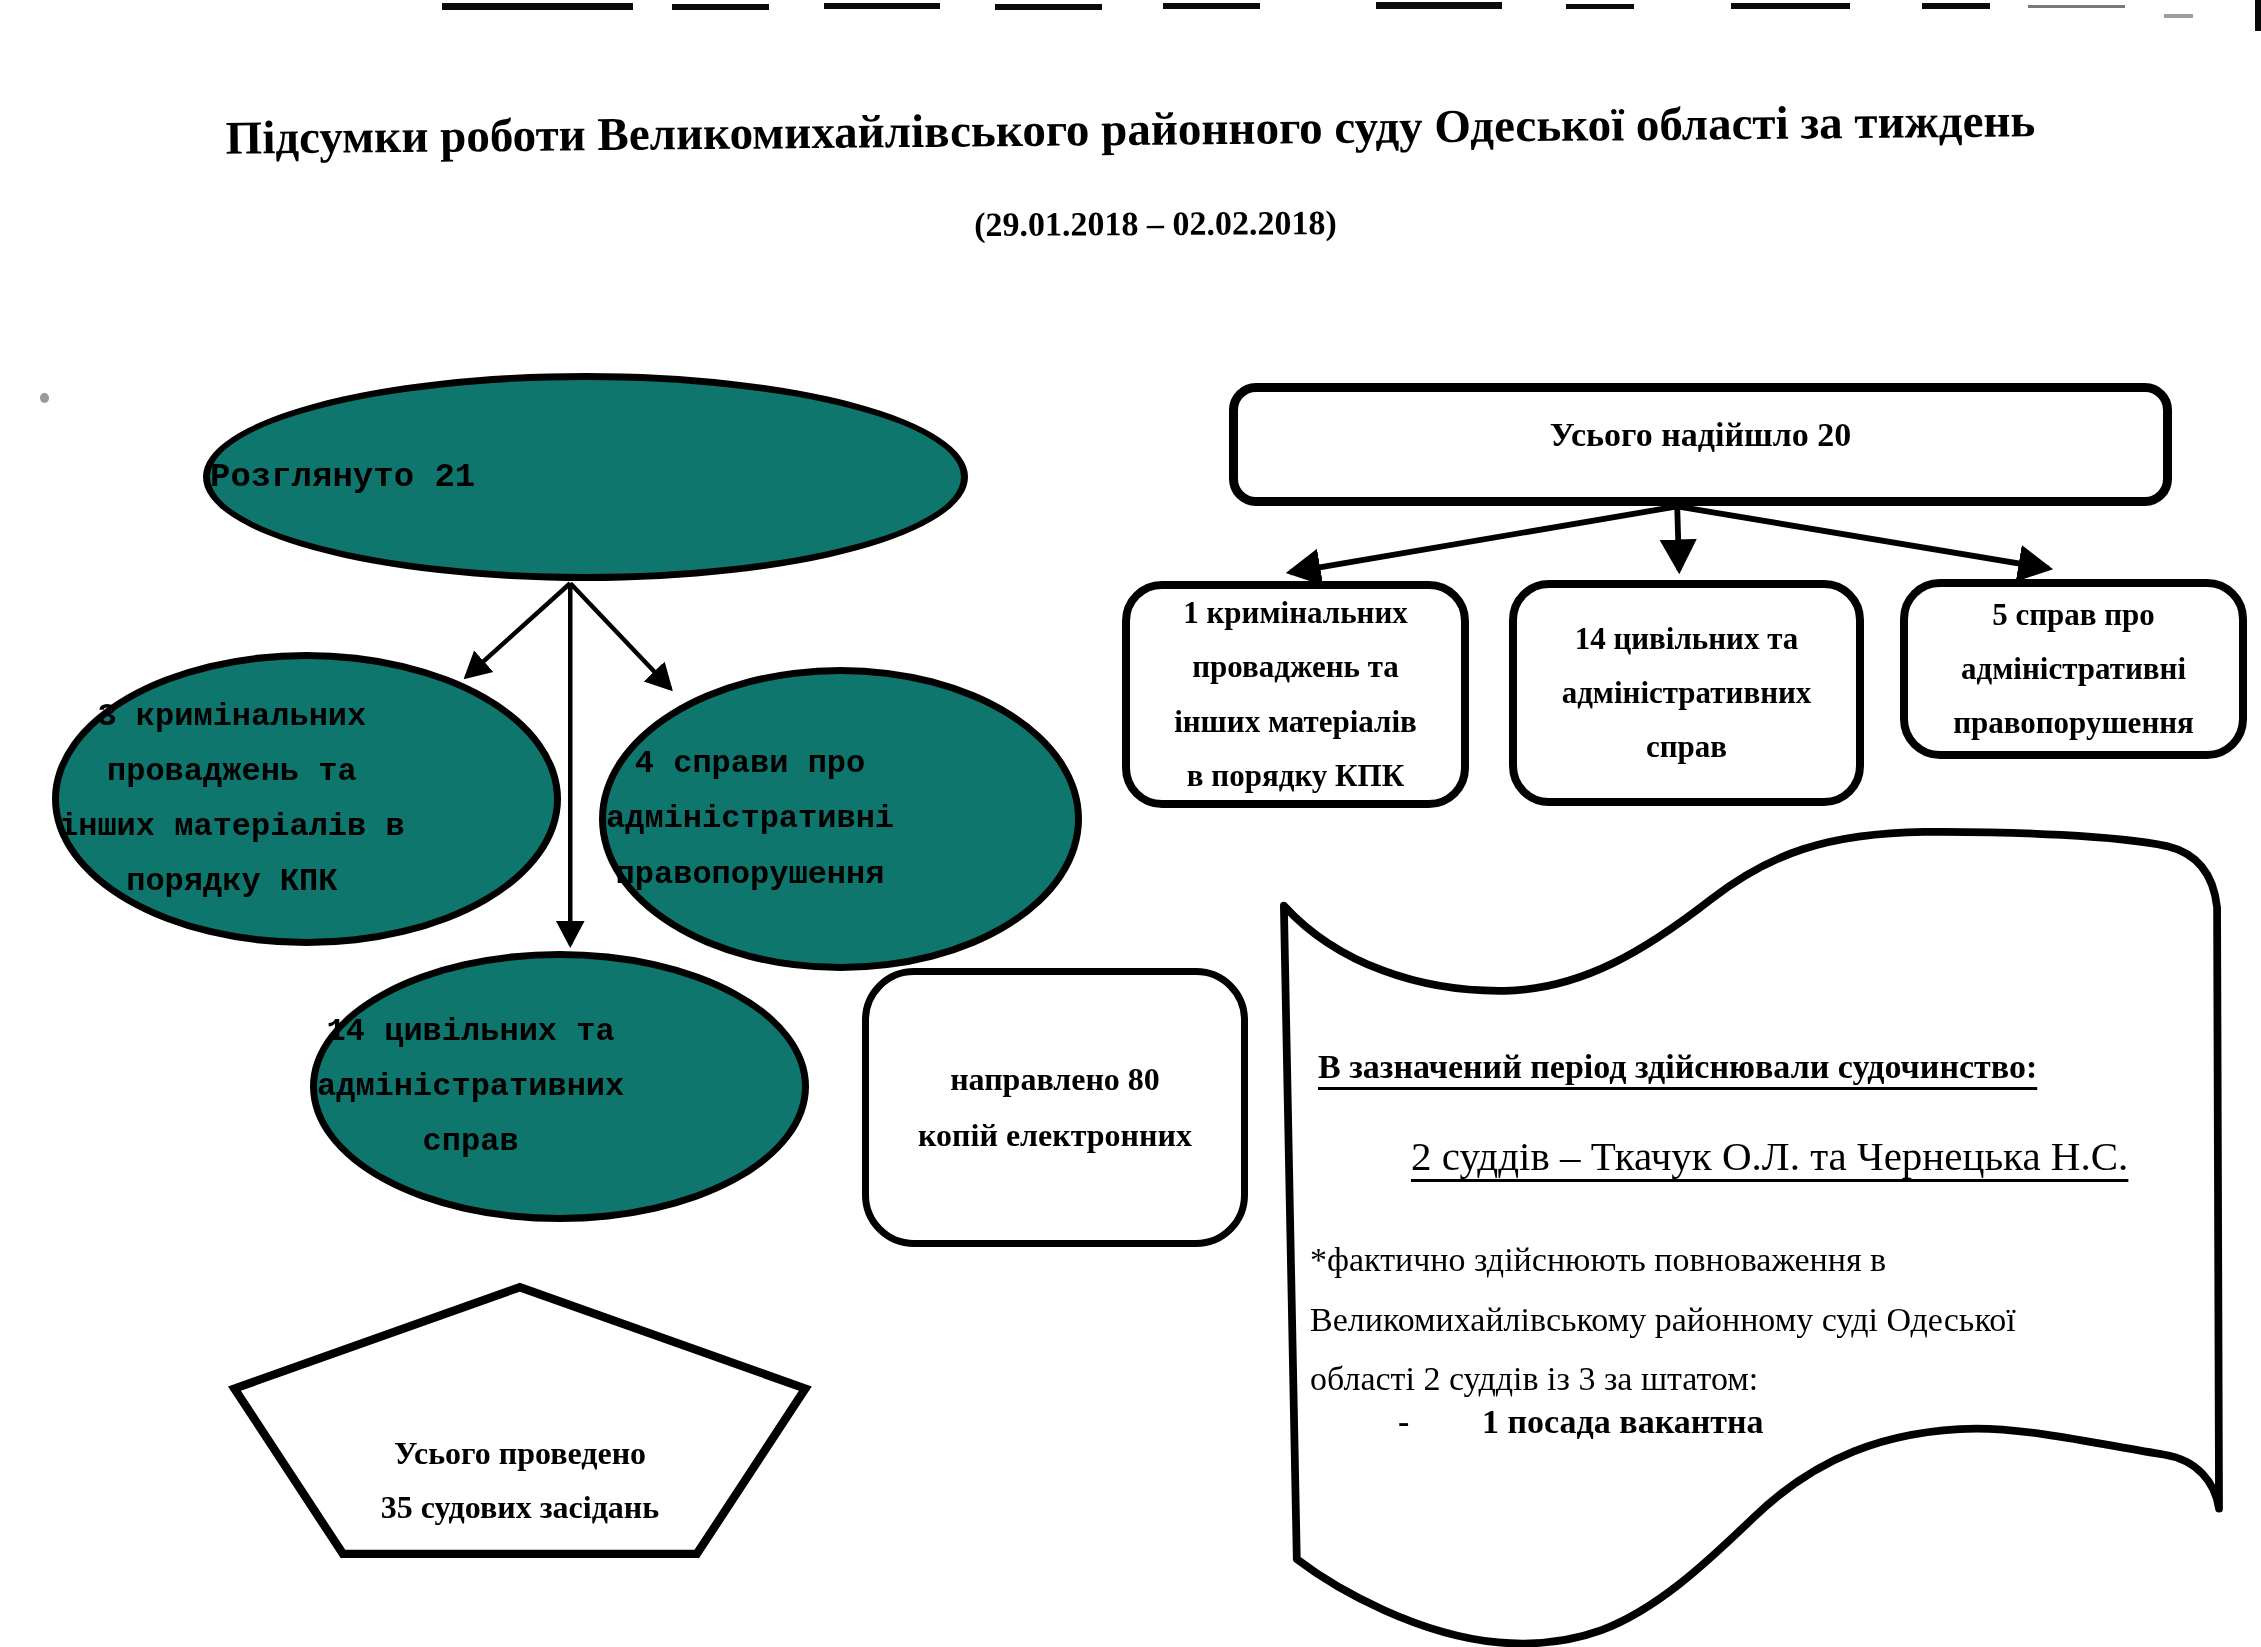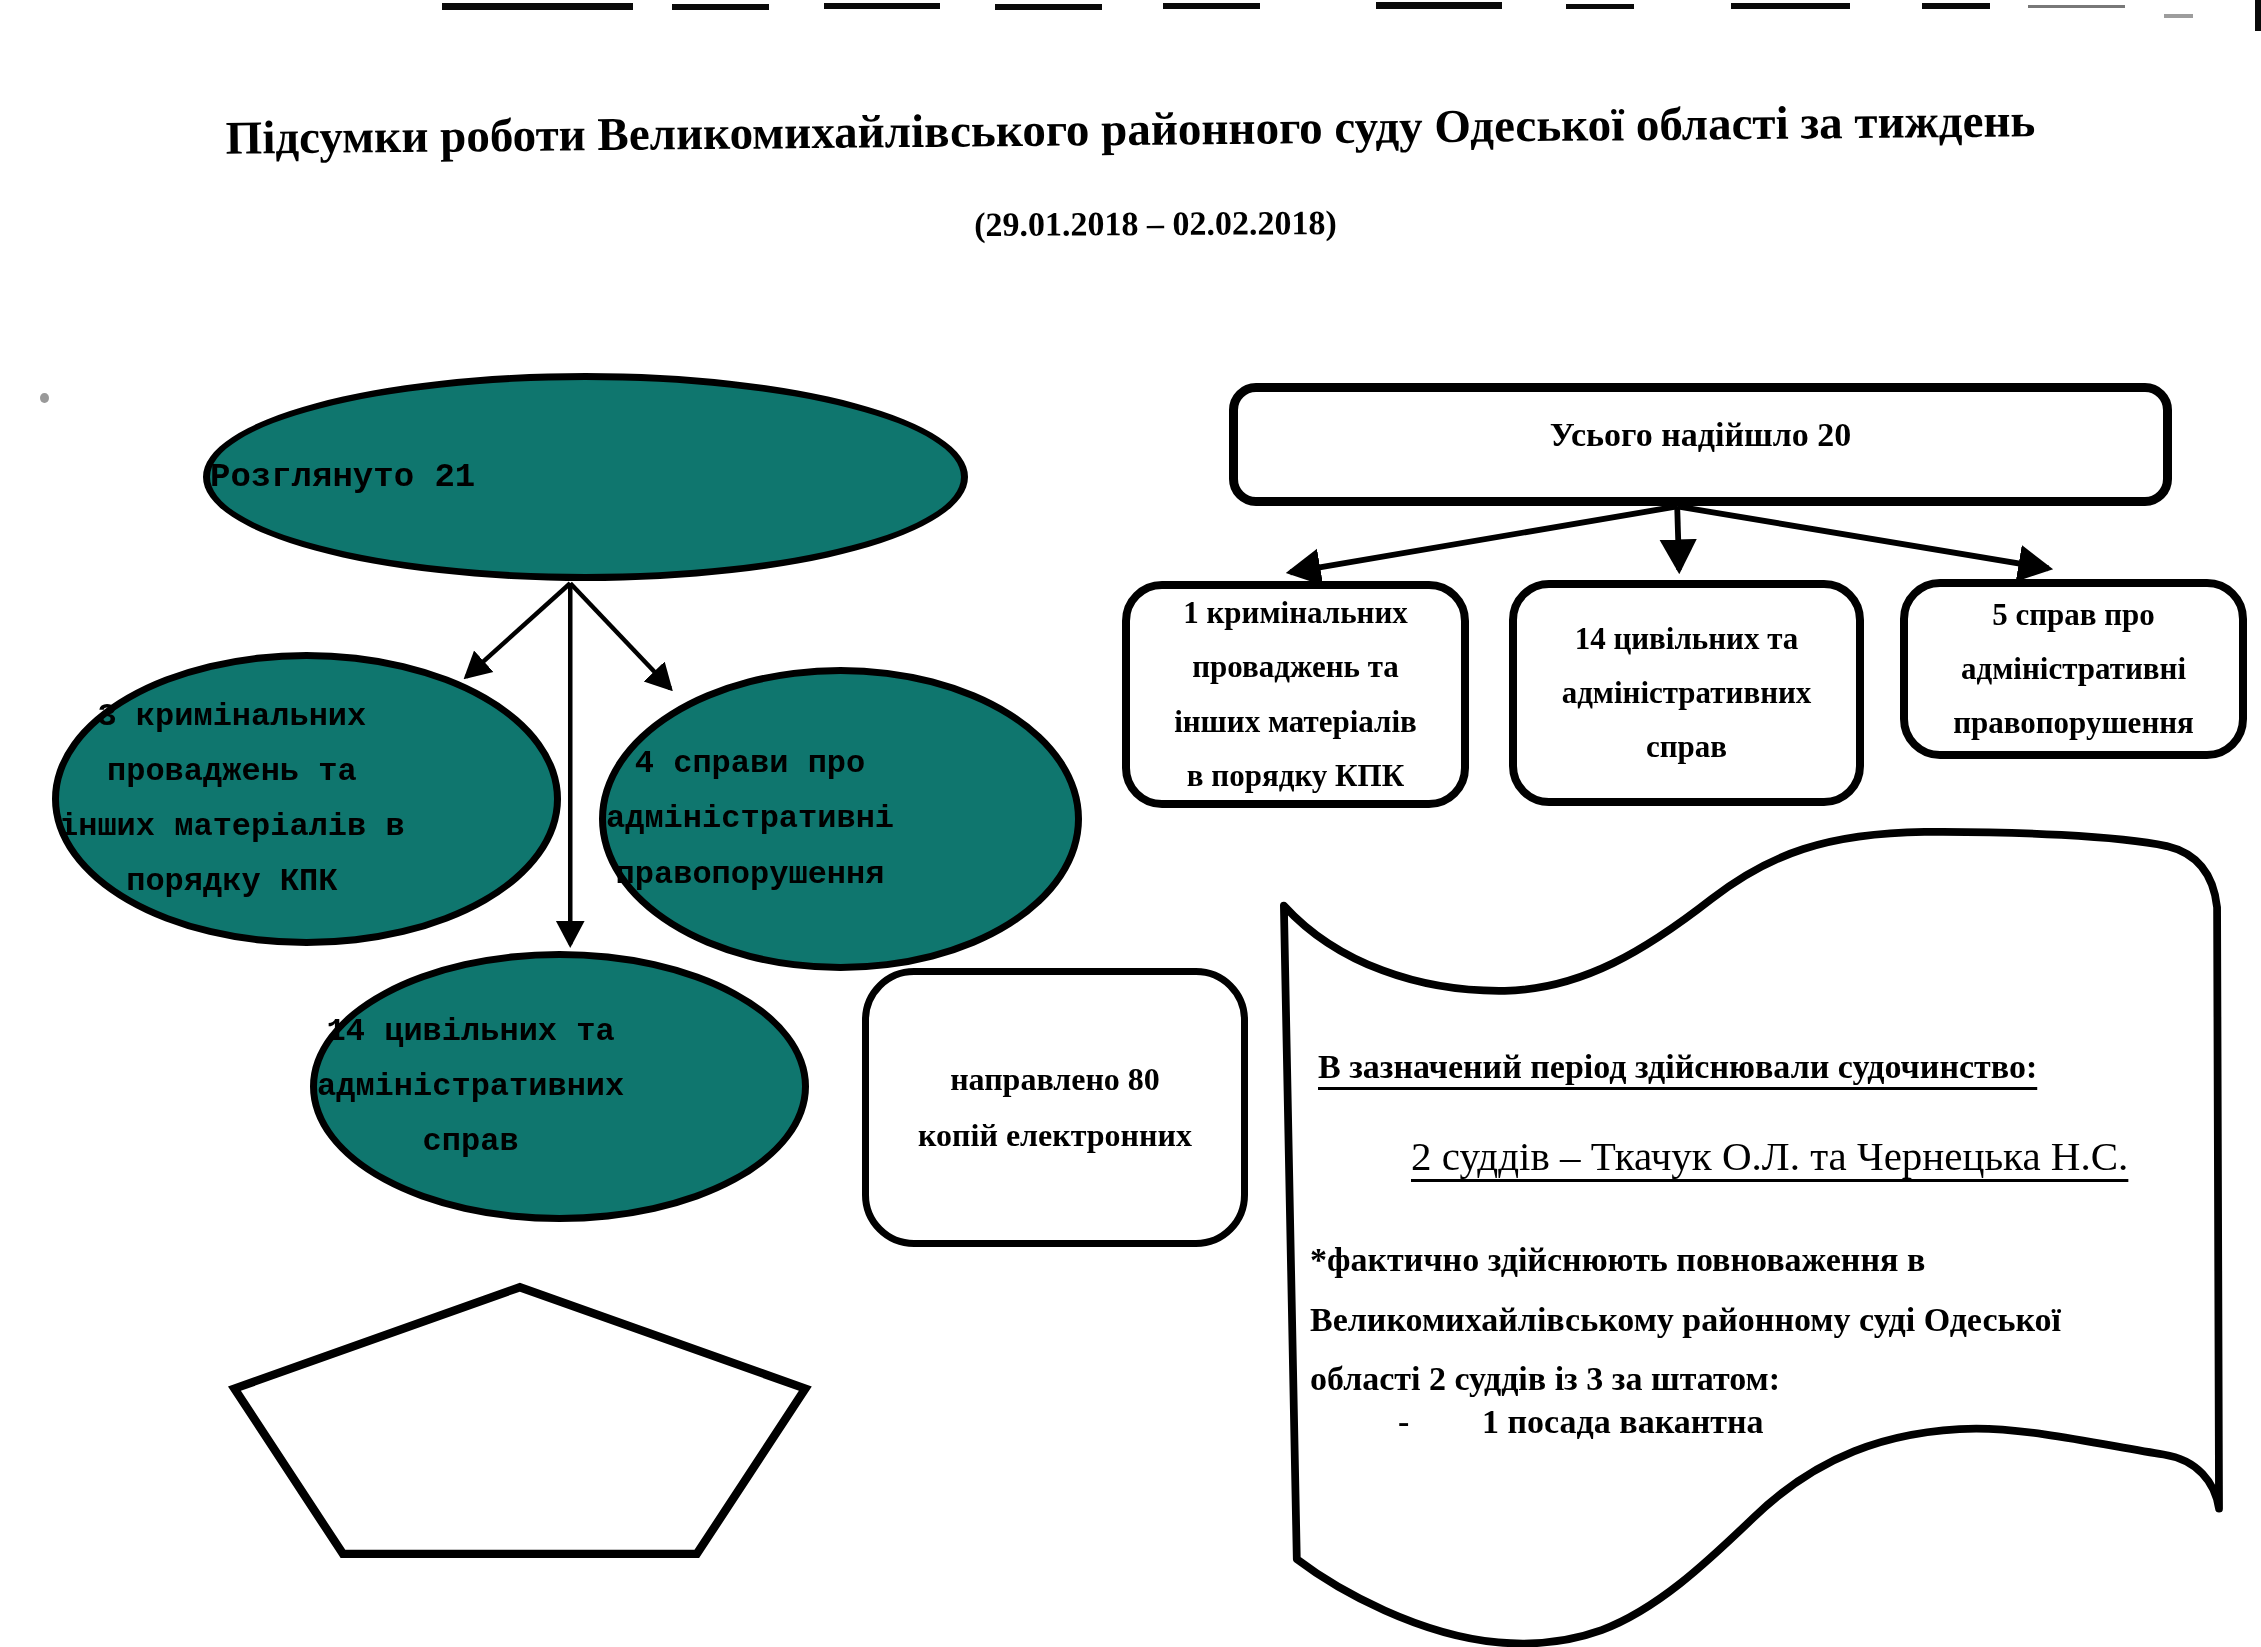--- a/index.html
+++ b/index.html
@@ -71,21 +71,21 @@
   .banner-heading {
     position:absolute; left:1318px; top:1048px;
     font-size:34px; font-weight:bold; white-space:nowrap;
     text-decoration:underline; text-decoration-thickness:3.2px; text-underline-offset:9px;
   }
   .banner-judges {
     position:absolute; left:1411px; top:1132px;
     font-size:41px; font-weight:normal; white-space:nowrap;
     text-decoration:underline; text-decoration-thickness:3.2px; text-underline-offset:9px;
   }
-  .banner-note { position:absolute; left:1310px; top:1230px; font-size:34px; font-weight:bold; line-height:1.75; }
+  .banner-note { position:absolute; left:1310px; top:1230px; font-size:34px; font-weight:normal; line-height:1.75; }
   .banner-note .ln { display:block; white-space:nowrap; }
   .banner-bullet {
     position:absolute; left:1398px; top:1403px;
     font-size:34px; font-weight:bold; white-space:nowrap; display:flex;
   }
   .banner-bullet .marker { width:84px; }
 </style>
 </head>
 <body>
 
@@ -173,20 +173,24 @@
   </div>
 
   <div class="rbox r-edrsr">
     <div class="label">
       <span class="ln">направлено 80</span>
       <span class="ln">копій електронних</span>
     </div>
   </div>
 
 
+  <div class="pent-label">
+    <span class="ln">Усього проведено</span>
+    <span class="ln">35 судових засідань</span>
+  </div>
 
   <div class="rbox r-intotal">
     <div class="label">Усього надійшло 20</div>
   </div>
 
   <div class="rbox r-in1">
     <div class="label">
       <span class="ln">1 кримінальних</span>
       <span class="ln">проваджень та</span>
       <span class="ln">інших матеріалів</span>

